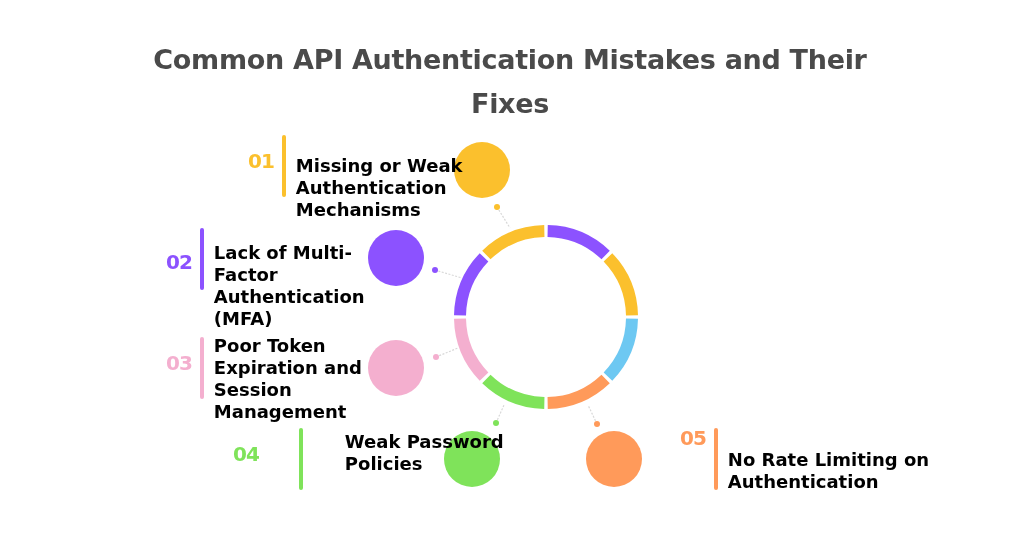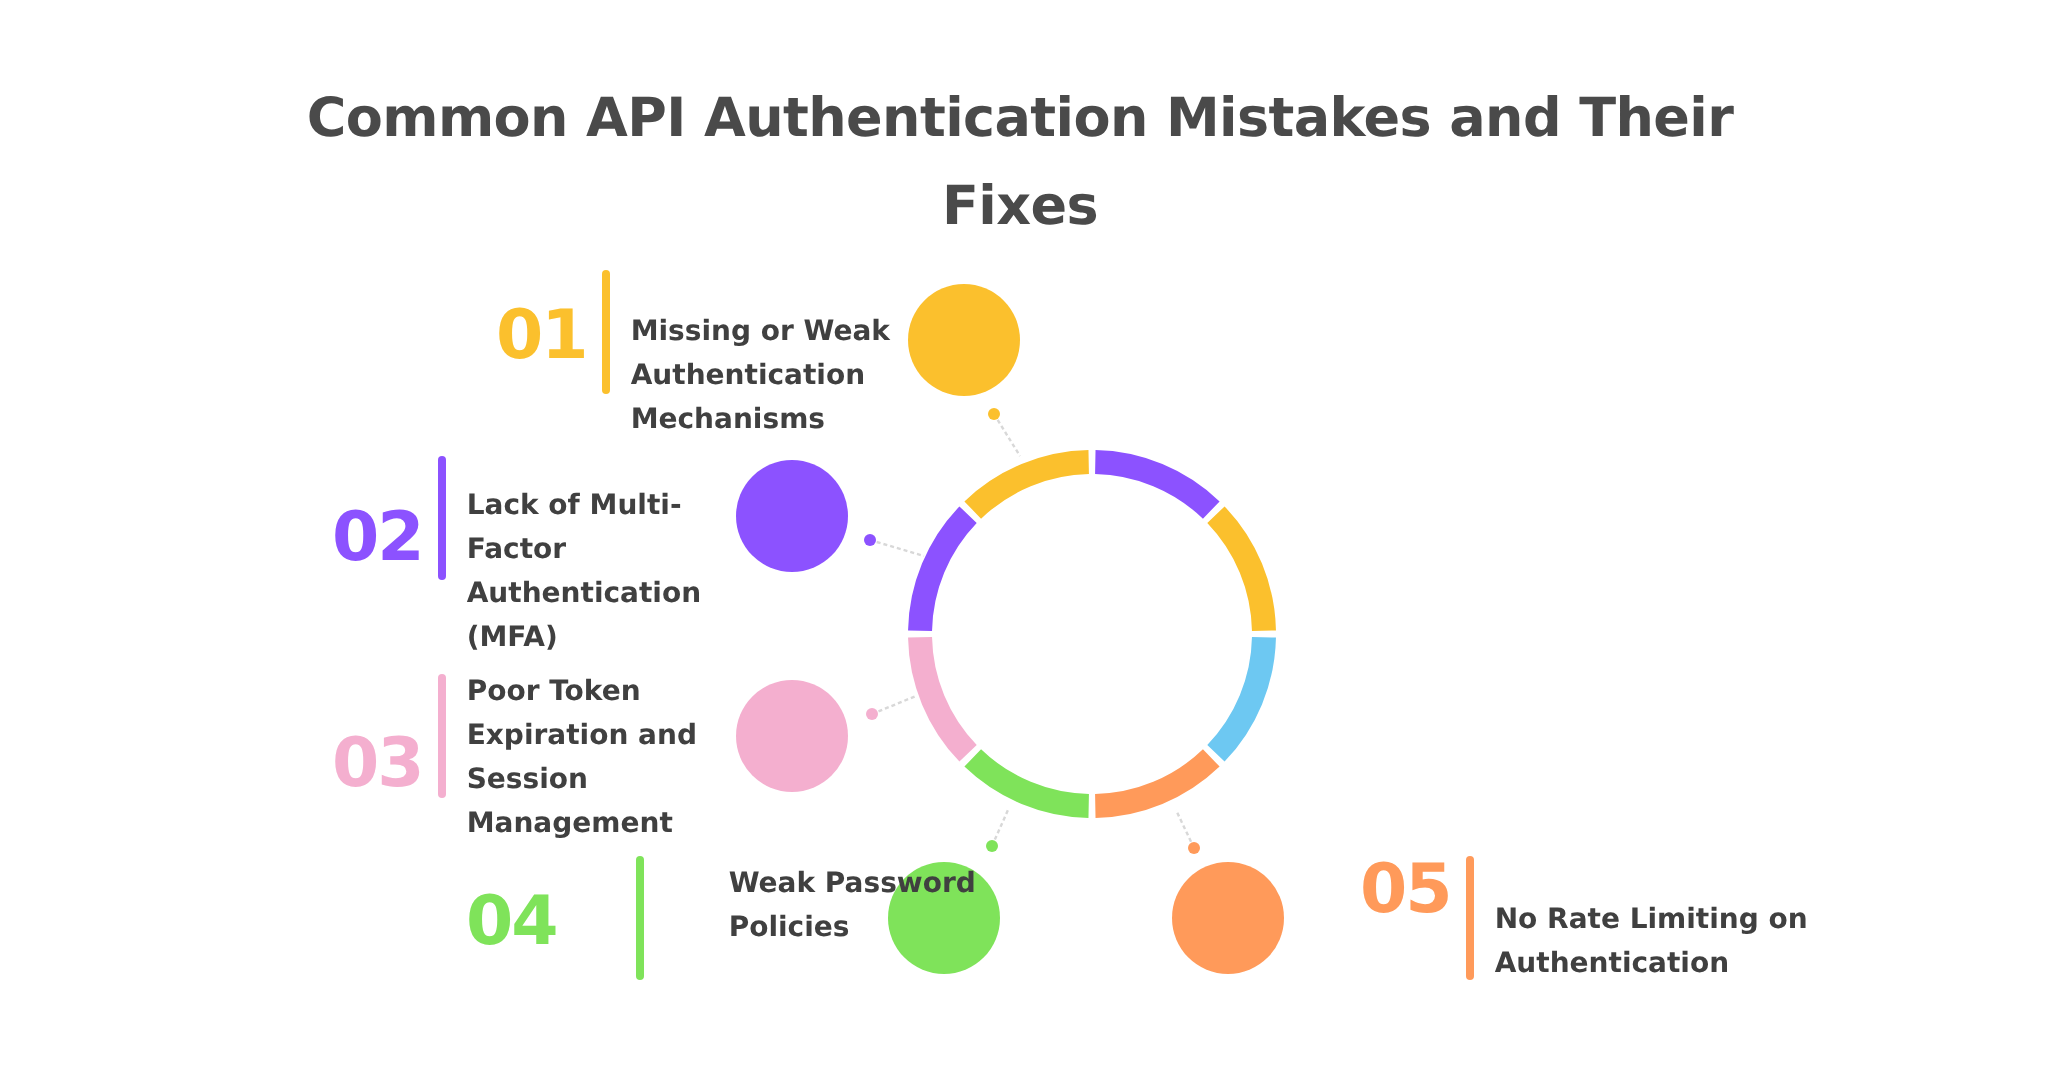--- a/index.html
+++ b/index.html
@@ -1,23 +1,23 @@
 <!DOCTYPE html>
 <html><head>
 <meta charset="utf-8">
 <style>
   html, body { margin:0; padding:0; background:#ffffff; }
   body { width:1024px; height:536px; position:relative; overflow:hidden;
          font-family:"DejaVu Sans","Liberation Sans",sans-serif; }
   .title { position:absolute; left:0; top:38px; width:1020px; text-align:center;
            font-size:27px; font-weight:bold; color:#4a4a4a; line-height:44px; letter-spacing:-0.3px; }
   .item { position:absolute; display:flex; align-items:flex-start; }
-  .num { font-size:34px; font-weight:bold; line-height:1; margin-right:8px; letter-spacing:-1px; }
+  .num { font-size:20px; font-weight:bold; line-height:1; margin-right:8px; letter-spacing:-1px; }
   .bar { width:4px; border-radius:2px; margin-right:10px; }
-  .label { font-size:14px; font-weight:bold; color:#404040; line-height:22px; }
+  .label { font-size:18px; font-weight:bold; color:#000000; line-height:22px; }
   svg.diagram { position:absolute; left:0; top:0; }
 </style>
 </head>
 <body>
 
 <div class="title">
   <div>Common API Authentication Mistakes and Their</div>
   <div>Fixes</div>
 </div>
 
@@ -68,21 +68,21 @@
   <span class="bar" style="height: 62px; background: rgb(140, 82, 255);"></span>
   <div class="label" style="margin-top:14px;">
     <div>Lack of Multi-</div>
     <div>Factor</div>
     <div>Authentication</div>
     <div>(MFA)</div>
   </div>
 </div>
 
 <div class="item" style="left:166px; top:337px;">
-  <span class="num" style="margin-top: 28px; color: rgb(244, 175, 207);">03</span>
+  <span class="num" style="margin-top: 16px; color: rgb(244, 175, 207);">03</span>
   <span class="bar" style="height: 62px; background: rgb(244, 175, 207);"></span>
   <div class="label" style="margin-top:-2px;">
     <div>Poor Token</div>
     <div>Expiration and</div>
     <div>Session</div>
     <div>Management</div>
   </div>
 </div>
 
 <div class="item" style="left:233px; top:428px;gap:32px;">

